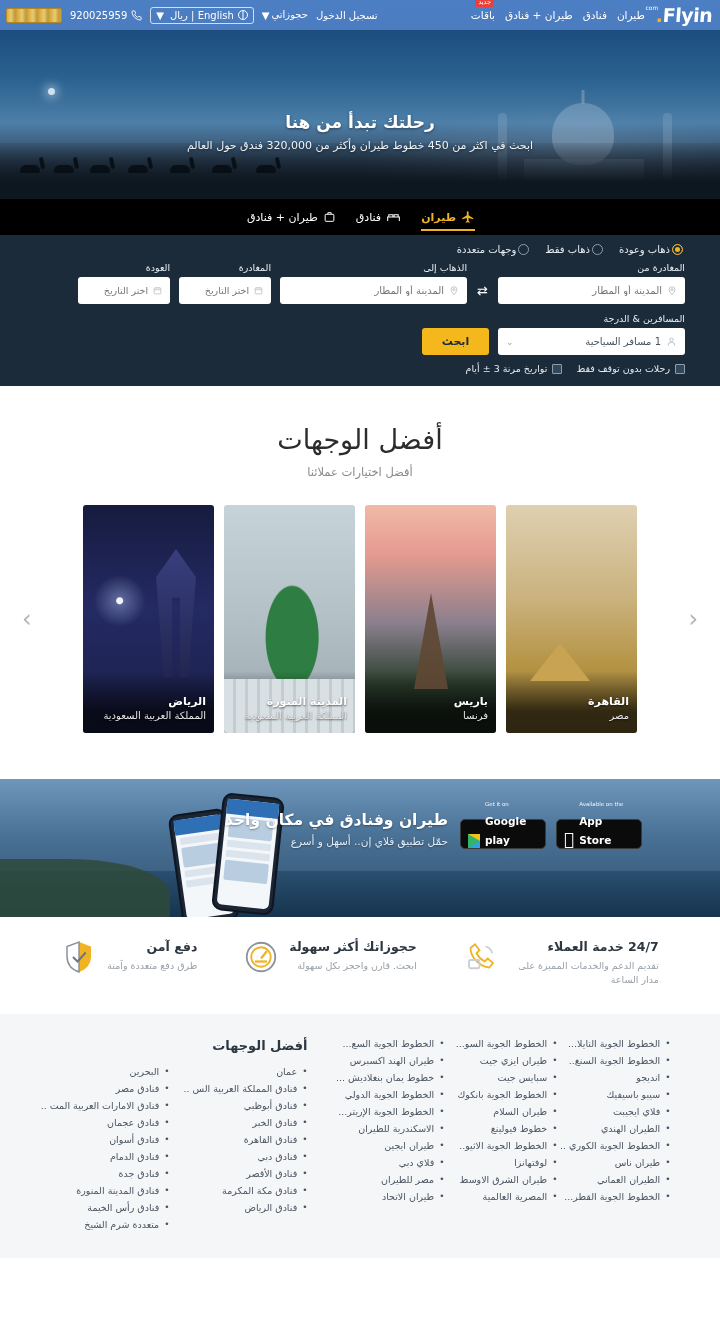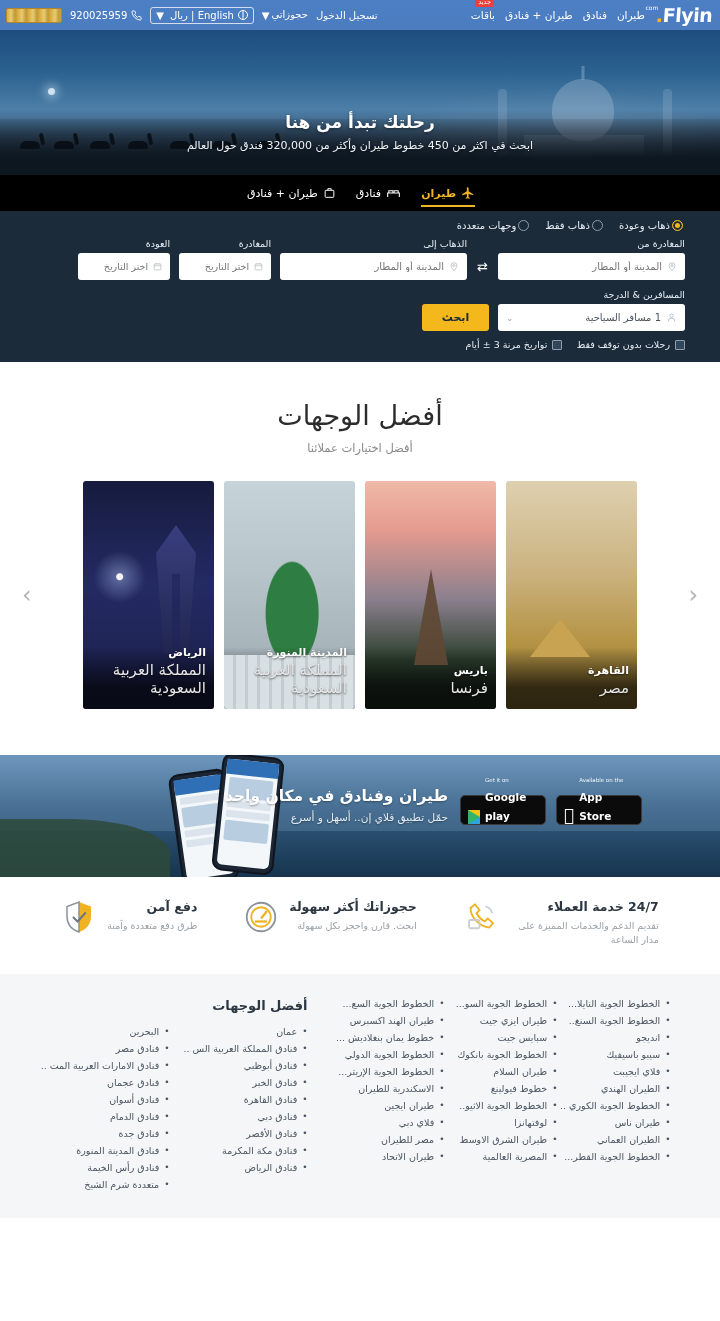--- a/index.html
+++ b/index.html
@@ -89,21 +89,21 @@
   .crown-img {
     height: 15px; width: 56px;
     background: repeating-linear-gradient(90deg, #e3b23c 0px, #f0d070 4px, #c99a2e 8px, #e3b23c 11px);
     border-radius: 2px;
     border: 1px solid #b8871f;
     opacity: .95;
   }
 
   
   .hero {
-    height: 145px;
+    height: 169px;
     background:
       radial-gradient(ellipse 300px 100px at 78% 88%, rgba(150,170,190,.28), transparent 70%),
       linear-gradient(180deg, #1e4d80 0%, #2a618f 28%, #4d7fa8 55%, #2f4055 80%, #14202c 100%);
     position: relative;
     overflow: hidden;
   }
   .hero-moon {
     position: absolute; left: 48px; top: 58px;
     width: 7px; height: 7px; border-radius: 50%;
     background: #cfe0ef; box-shadow: 0 0 9px 4px rgba(200,220,240,.45);
@@ -222,21 +222,21 @@
   .card {
     width: 131px; height: 228px; border-radius: 3px; position: relative;
     overflow: hidden; cursor: pointer; flex: none;
   }
   .card .ov {
     position: absolute; left: 0; right: 0; bottom: 0; height: 62px;
     background: linear-gradient(180deg, rgba(0,0,0,0) 0%, rgba(0,0,0,.68) 65%);
   }
   .card .cap { position: absolute; right: 8px; bottom: 12px; text-align: right; z-index: 2; }
   .card .cname { color: #fff; font-size: 11px; font-weight: bold; text-shadow: 0 1px 2px rgba(0,0,0,.6); }
-  .card .ccountry { color: #e6e6e6; font-size: 15px; margin-top: 2px; text-shadow: 0 1px 2px rgba(0,0,0,.6); }
+  .card .ccountry { color: #e6e6e6; font-size: 10px; margin-top: 2px; text-shadow: 0 1px 2px rgba(0,0,0,.6); }
   .c-riyadh {
     background:
       radial-gradient(circle at 28% 42%, rgba(255,255,255,.95) 0 3px, rgba(190,210,255,.35) 4px, transparent 26px),
       linear-gradient(180deg, #161b3e 0%, #242a63 45%, #1a1f48 100%);
   }
   .c-riyadh::after {
     content:""; position:absolute; right:18px; top:44px; width:40px; height:128px;
     background: linear-gradient(180deg,#3a4080,#21264f);
     clip-path: polygon(20% 100%, 0 22%, 50% 0, 100% 22%, 80% 100%, 60% 100%, 60% 38%, 40% 38%, 40% 100%);
     opacity:.95;
@@ -268,21 +268,21 @@
   }
   .arrow {
     position: absolute; top: 50%; transform: translateY(-50%);
     font-size: 24px; color: #b5b5b5; cursor: pointer; user-select: none; line-height: 1;
   }
   .arrow.prev { right: 22px; }
   .arrow.next { left: 22px; }
 
   
   .app-promo {
-    height: 122px; position: relative; overflow: hidden;
+    height: 138px; position: relative; overflow: hidden;
     background: linear-gradient(180deg, #6f97bd 0%, #4a7296 40%, #2e4f6d 100%);
     display: flex; align-items: center;
   }
   .promo-sea { position:absolute; left:0; right:0; bottom:0; height:46px; background: linear-gradient(180deg,#2a4f70,#16344e); }
   .promo-hill { position:absolute; left:0; bottom:0; width:170px; height:58px; background:#2e4a39; border-radius: 0 60% 0 0; opacity:.85; }
   .promo-text { position: absolute; right: 272px; top: 32px; text-align: right; }
   .promo-title { color: #ffffff; font-size: 15.5px; font-weight: bold; text-shadow: 0 1px 2px rgba(0,0,0,.35); }
   .promo-sub { color: #e4edf5; font-size: 10.5px; margin-top: 6px; text-shadow: 0 1px 2px rgba(0,0,0,.35); }
   .stores { position: absolute; right: 78px; top: 40px; display: flex; gap: 10px; }
   .store-badge {

